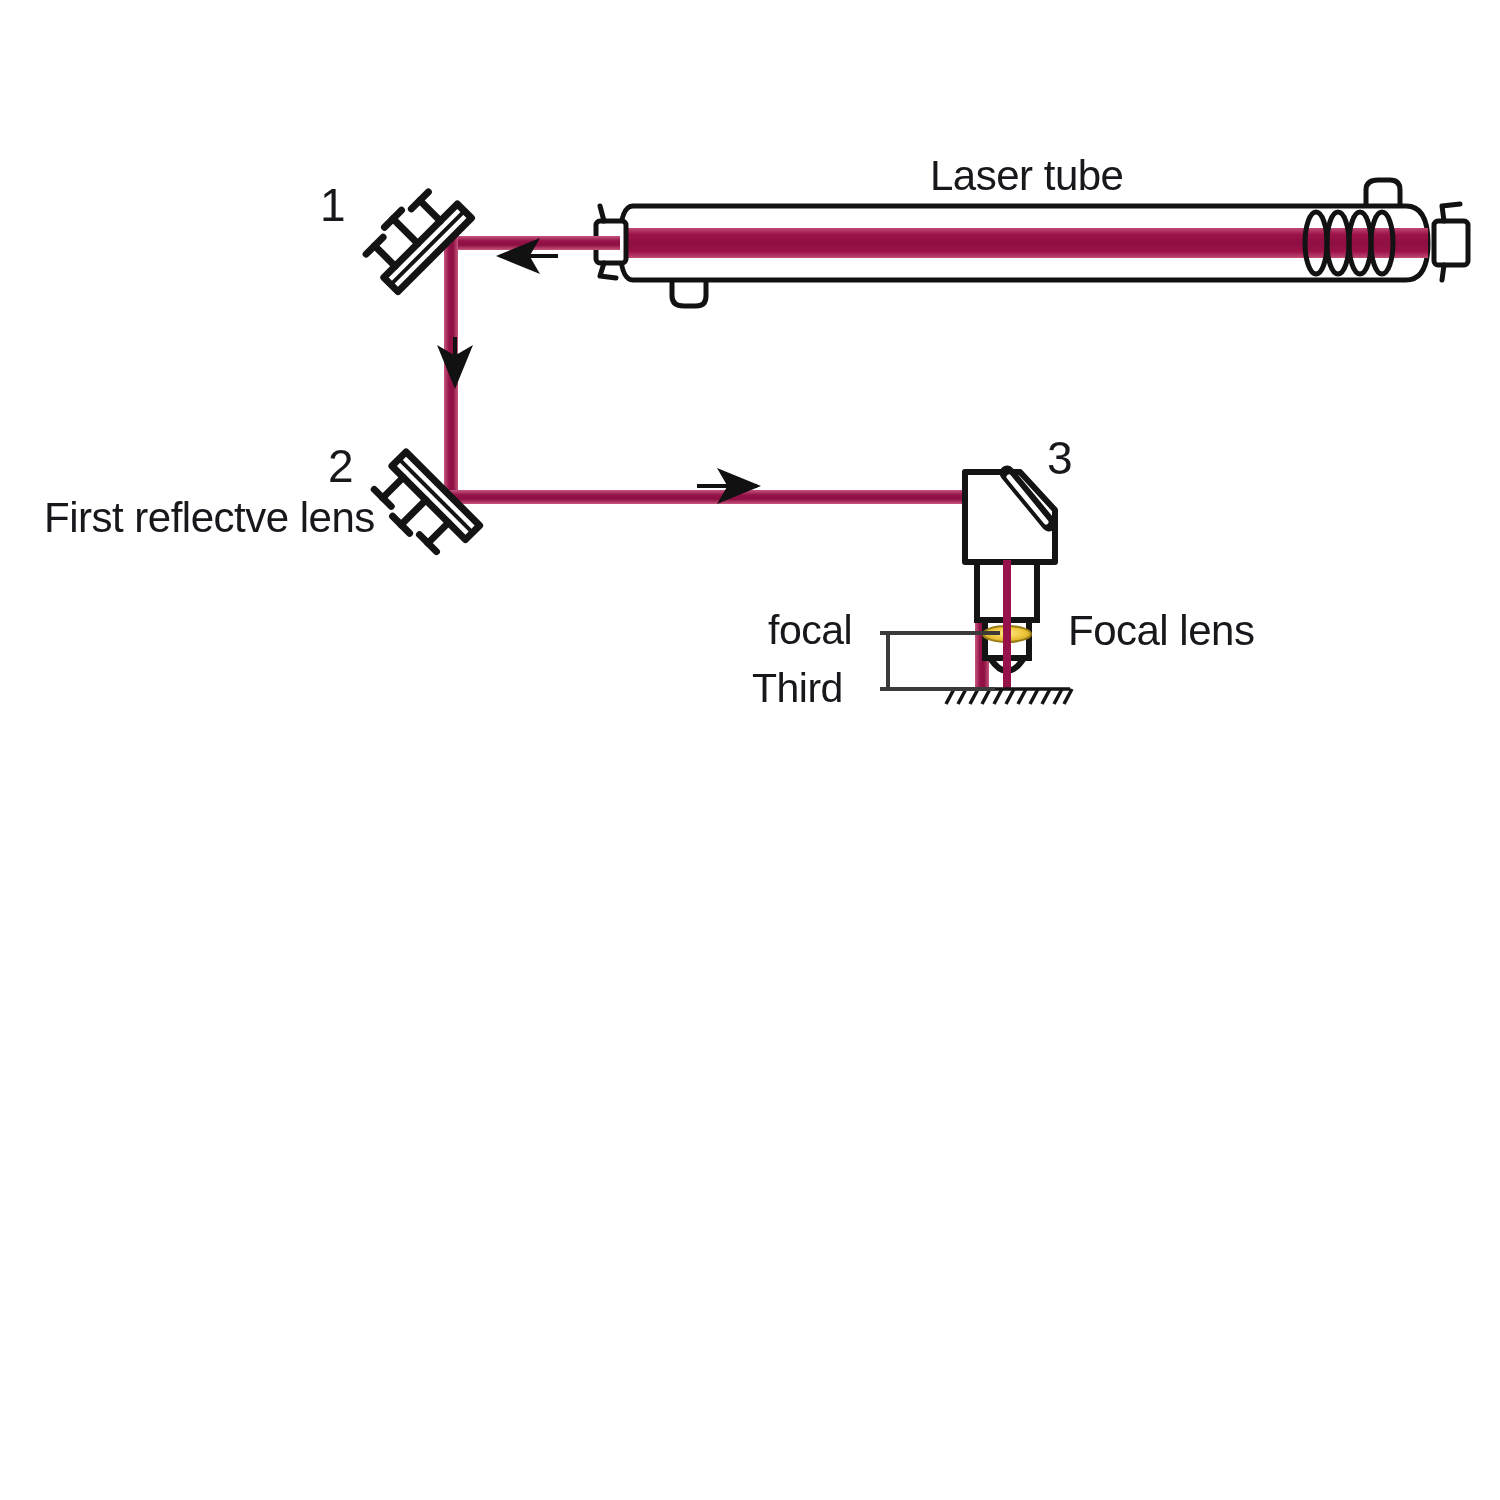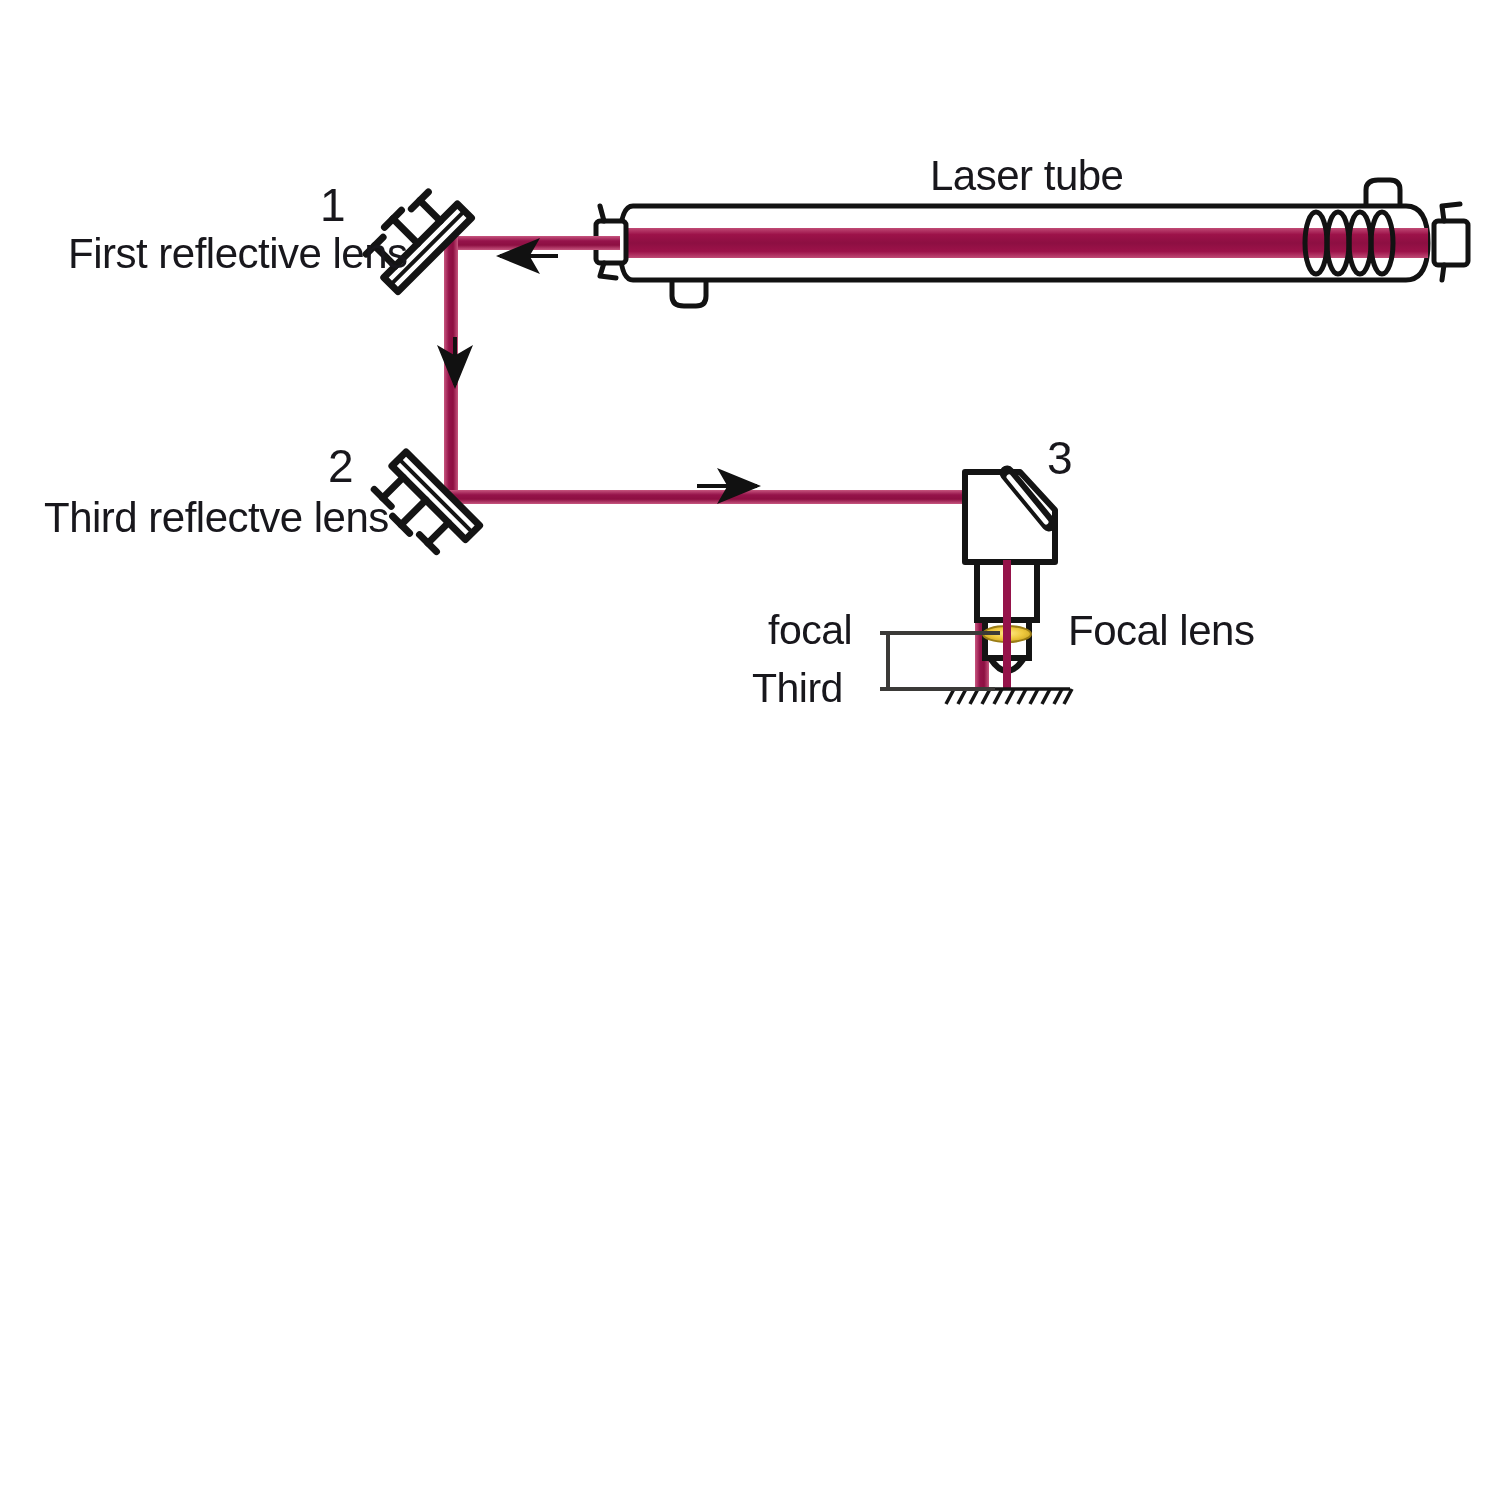--- a/index.html
+++ b/index.html
@@ -199,24 +199,23 @@
       <line x1="880" y1="633" x2="1000" y2="633"></line>
       <line x1="880" y1="689" x2="995" y2="689"></line>
       <line x1="888" y1="633" x2="888" y2="689"></line>
     </g>
 
   </svg>
 
   <div class="lbl lbl-txt" style="left:930px; top:155px;">Laser tube</div>
 
   <div class="lbl lbl-num" style="left:320px; top:182px;">1</div>
-  <div class="lbl lbl-txt" style="left:68px; top:233px;">First reflective lens</div>
 
   <div class="lbl lbl-num" style="left:328px; top:443px;">2</div>
-  <div class="lbl lbl-txt" style="left:44px; top:497px;">Third reflectve lens</div>
+  <div class="lbl lbl-txt" style="left:44px; top:497px;">First reflectve lens</div>
 
   <div class="lbl lbl-num" style="left:1047px; top:435px;">3</div>
 
   <div class="lbl lbl-small" style="left:768px; top:610px;">focal</div>
   <div class="lbl lbl-small" style="left:752px; top:668px;">Third</div>
 
   <div class="lbl lbl-txt" style="left:1068px; top:610px;">Focal lens</div>
 
   <svg class="photo-svg" width="1500" height="740" viewBox="0 0 1500 740" style="top:760px;">
     <defs>

